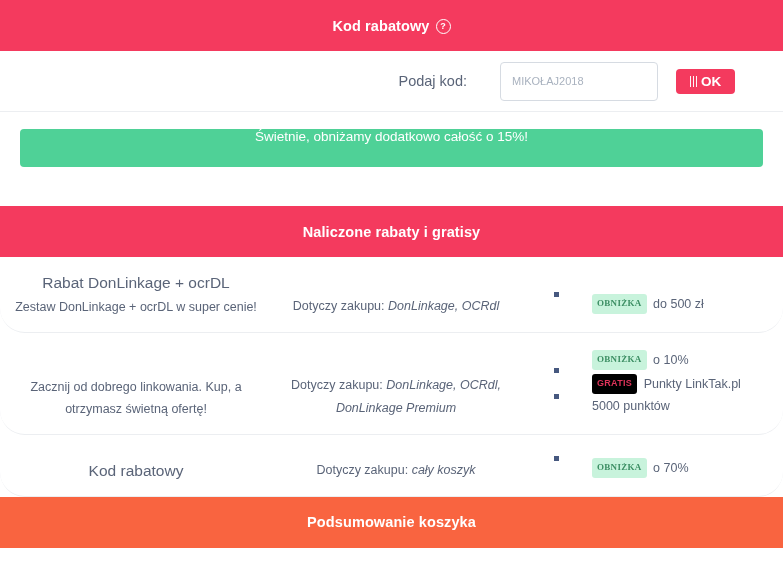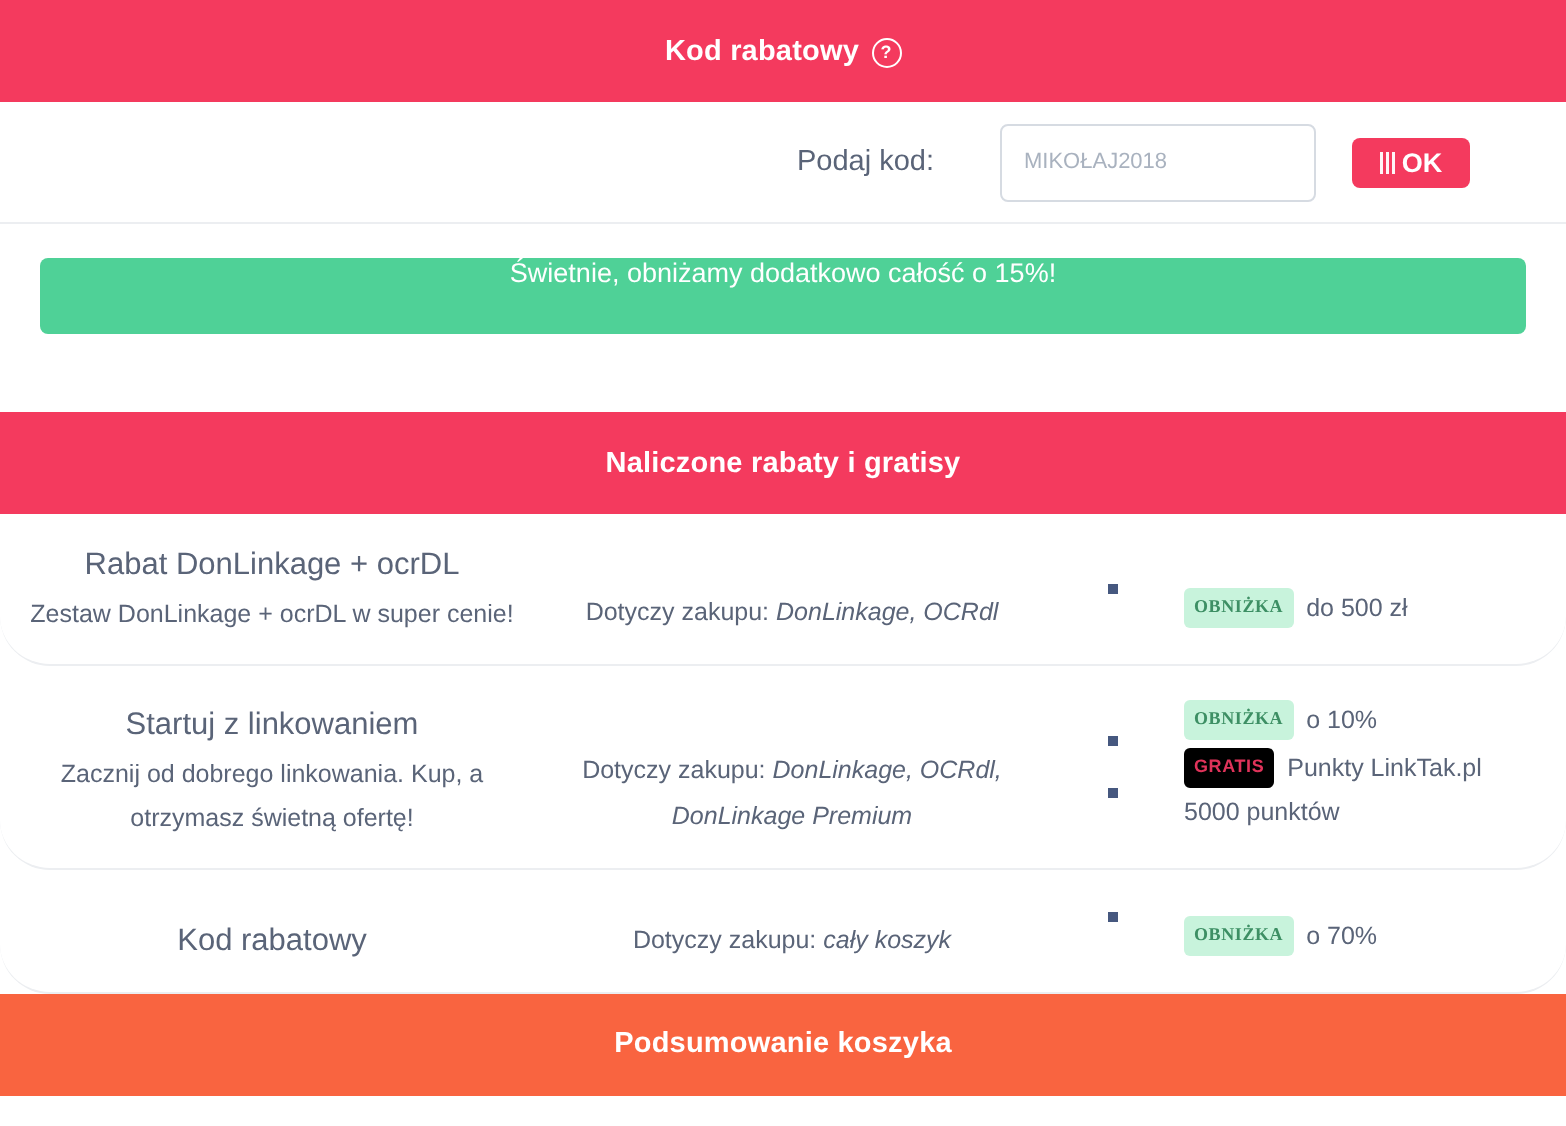--- a/index.html
+++ b/index.html
@@ -273,21 +273,20 @@
     <div class="col-effects">
       <span class="effect-line">
         <span class="badge obnizka">OBNIŻKA</span>
         <span>do 500 zł</span>
       </span>
     </div>
   </div>
 
   <div class="discount-row">
     <div class="col-name">
-      <div class="d-title">Startuj z linkowaniem</div>
       <div class="d-sub">Zacznij od dobrego linkowania. Kup, a otrzymasz świetną ofertę!</div>
     </div>
     <div class="col-scope">
       <span>Dotyczy zakupu:</span>
       <em>DonLinkage, OCRdl, DonLinkage Premium</em>
     </div>
     <div class="col-bullet">
       <span class="bullet"></span>
       <span class="bullet"></span>
     </div>

